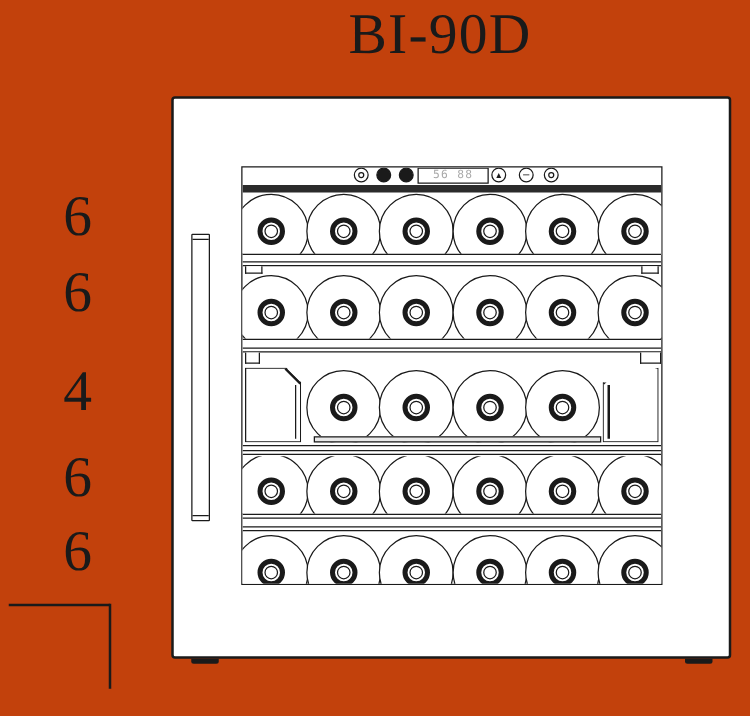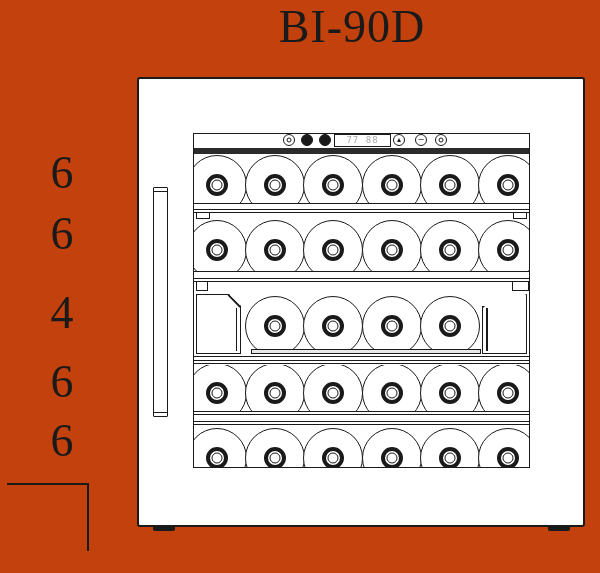--- a/index.html
+++ b/index.html
@@ -103,21 +103,21 @@
   <div class="sum-line-v"></div>
 
   <div class="cabinet"></div>
   <div class="foot foot-l"></div>
   <div class="foot foot-r"></div>
 
   <div class="handle"></div>
 
   <div class="door">
     <div id="btns-left"></div>
-    <div class="display">77 88</div>
+    <div class="display">56 88</div>
     <div id="btns-right"></div>
     <div class="band"></div>
 
     <div class="bottle-row" id="row0" style="top:20px;height:50px">
         <div class="bottle" style="left: -7px; top: 1px;">
           <div class="neck">
             <i></i>
           </div>
         </div>
         <div class="bottle" style="left: 51px; top: 1px;">

